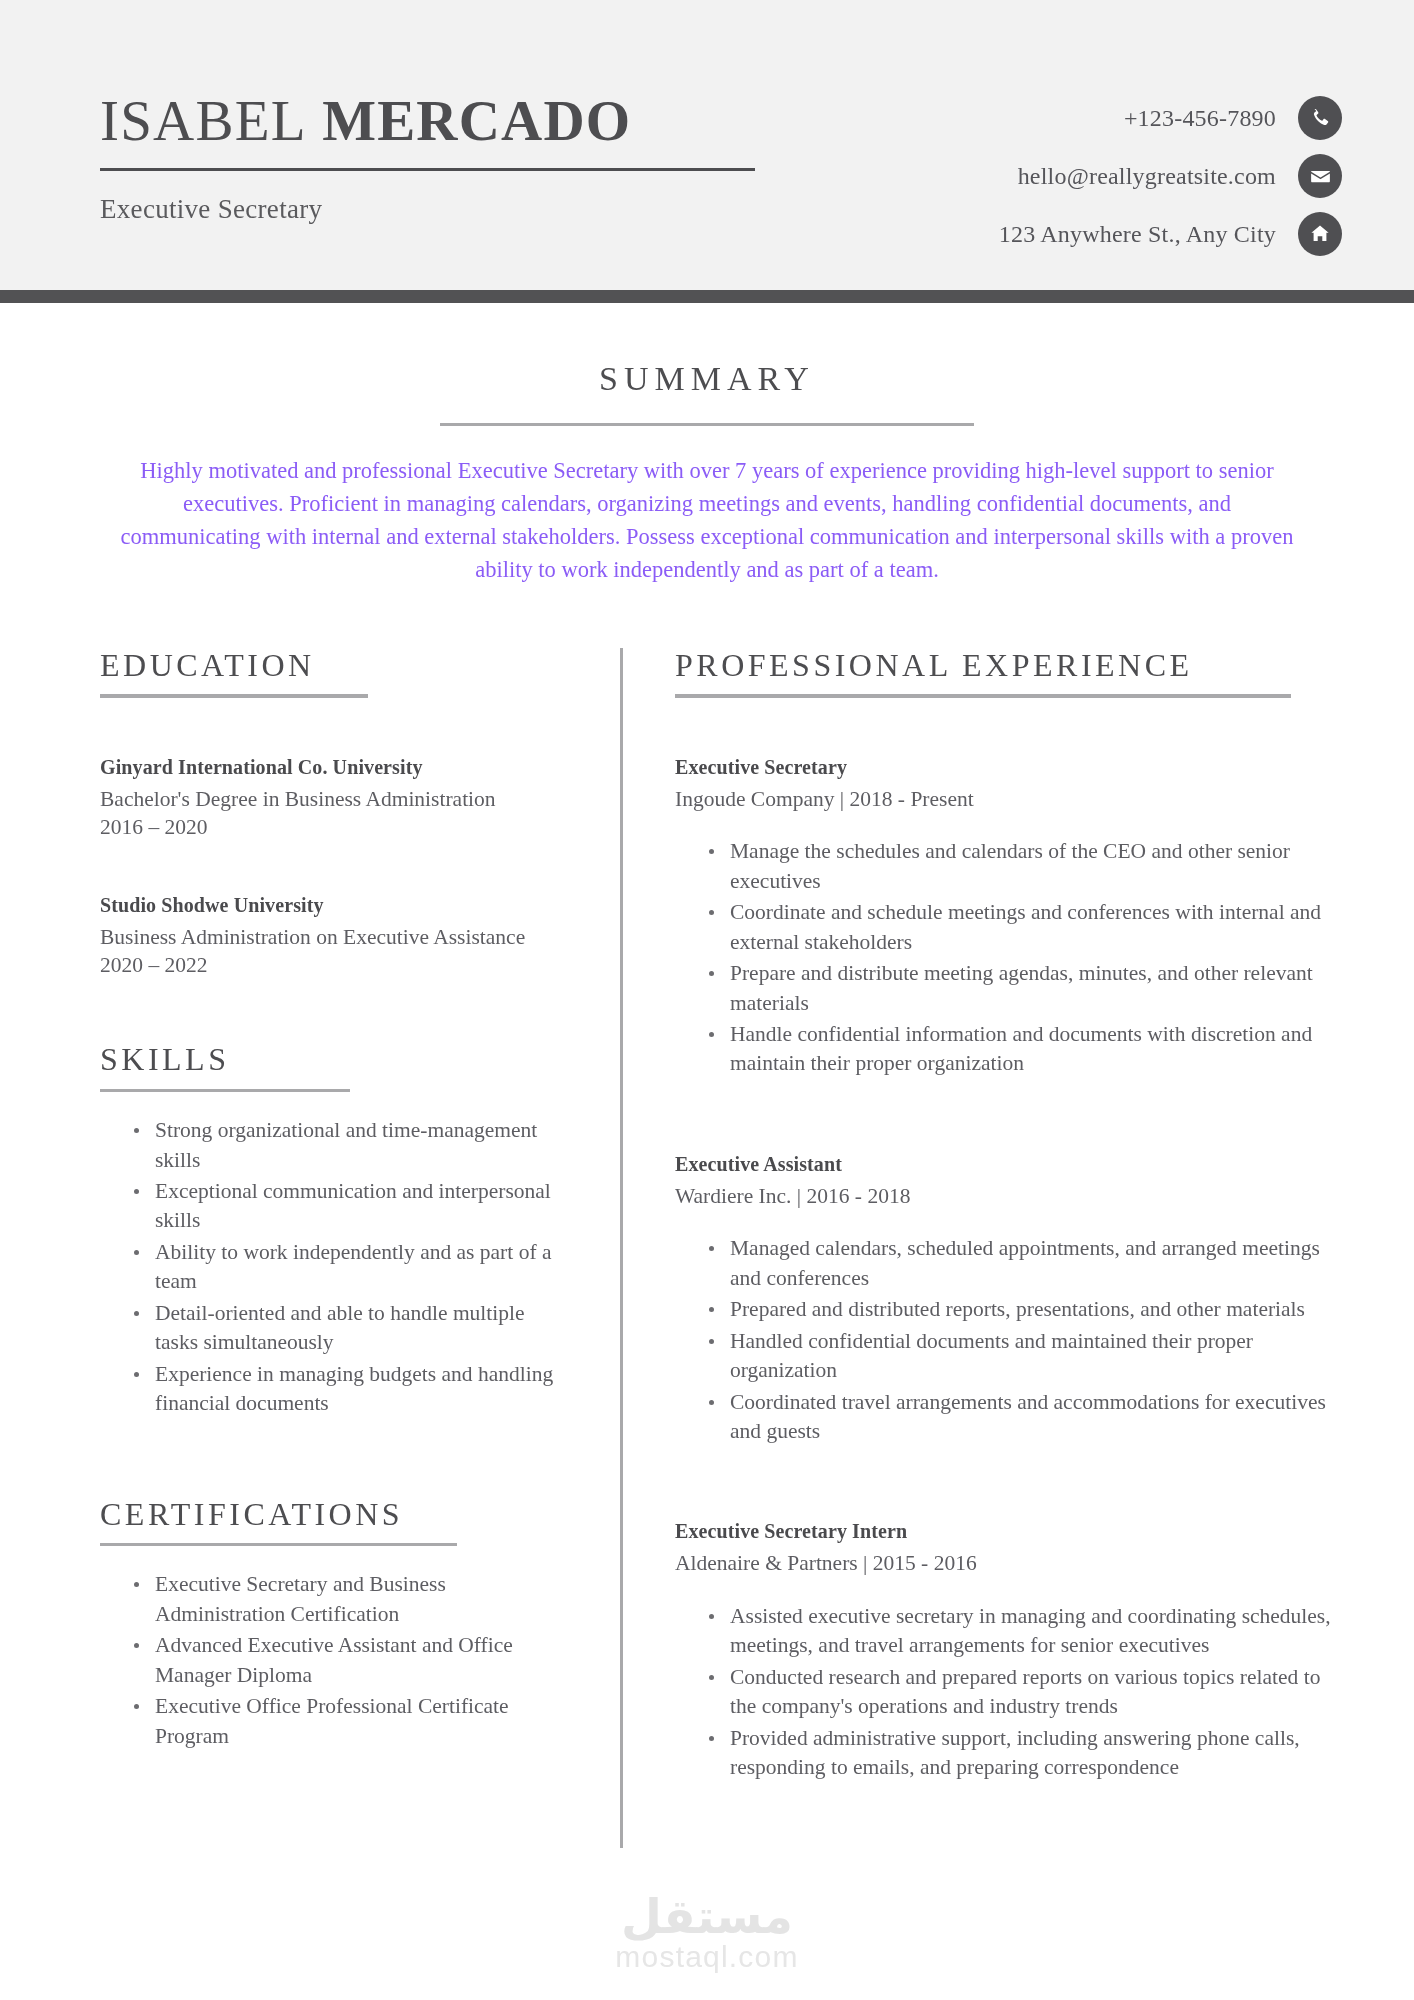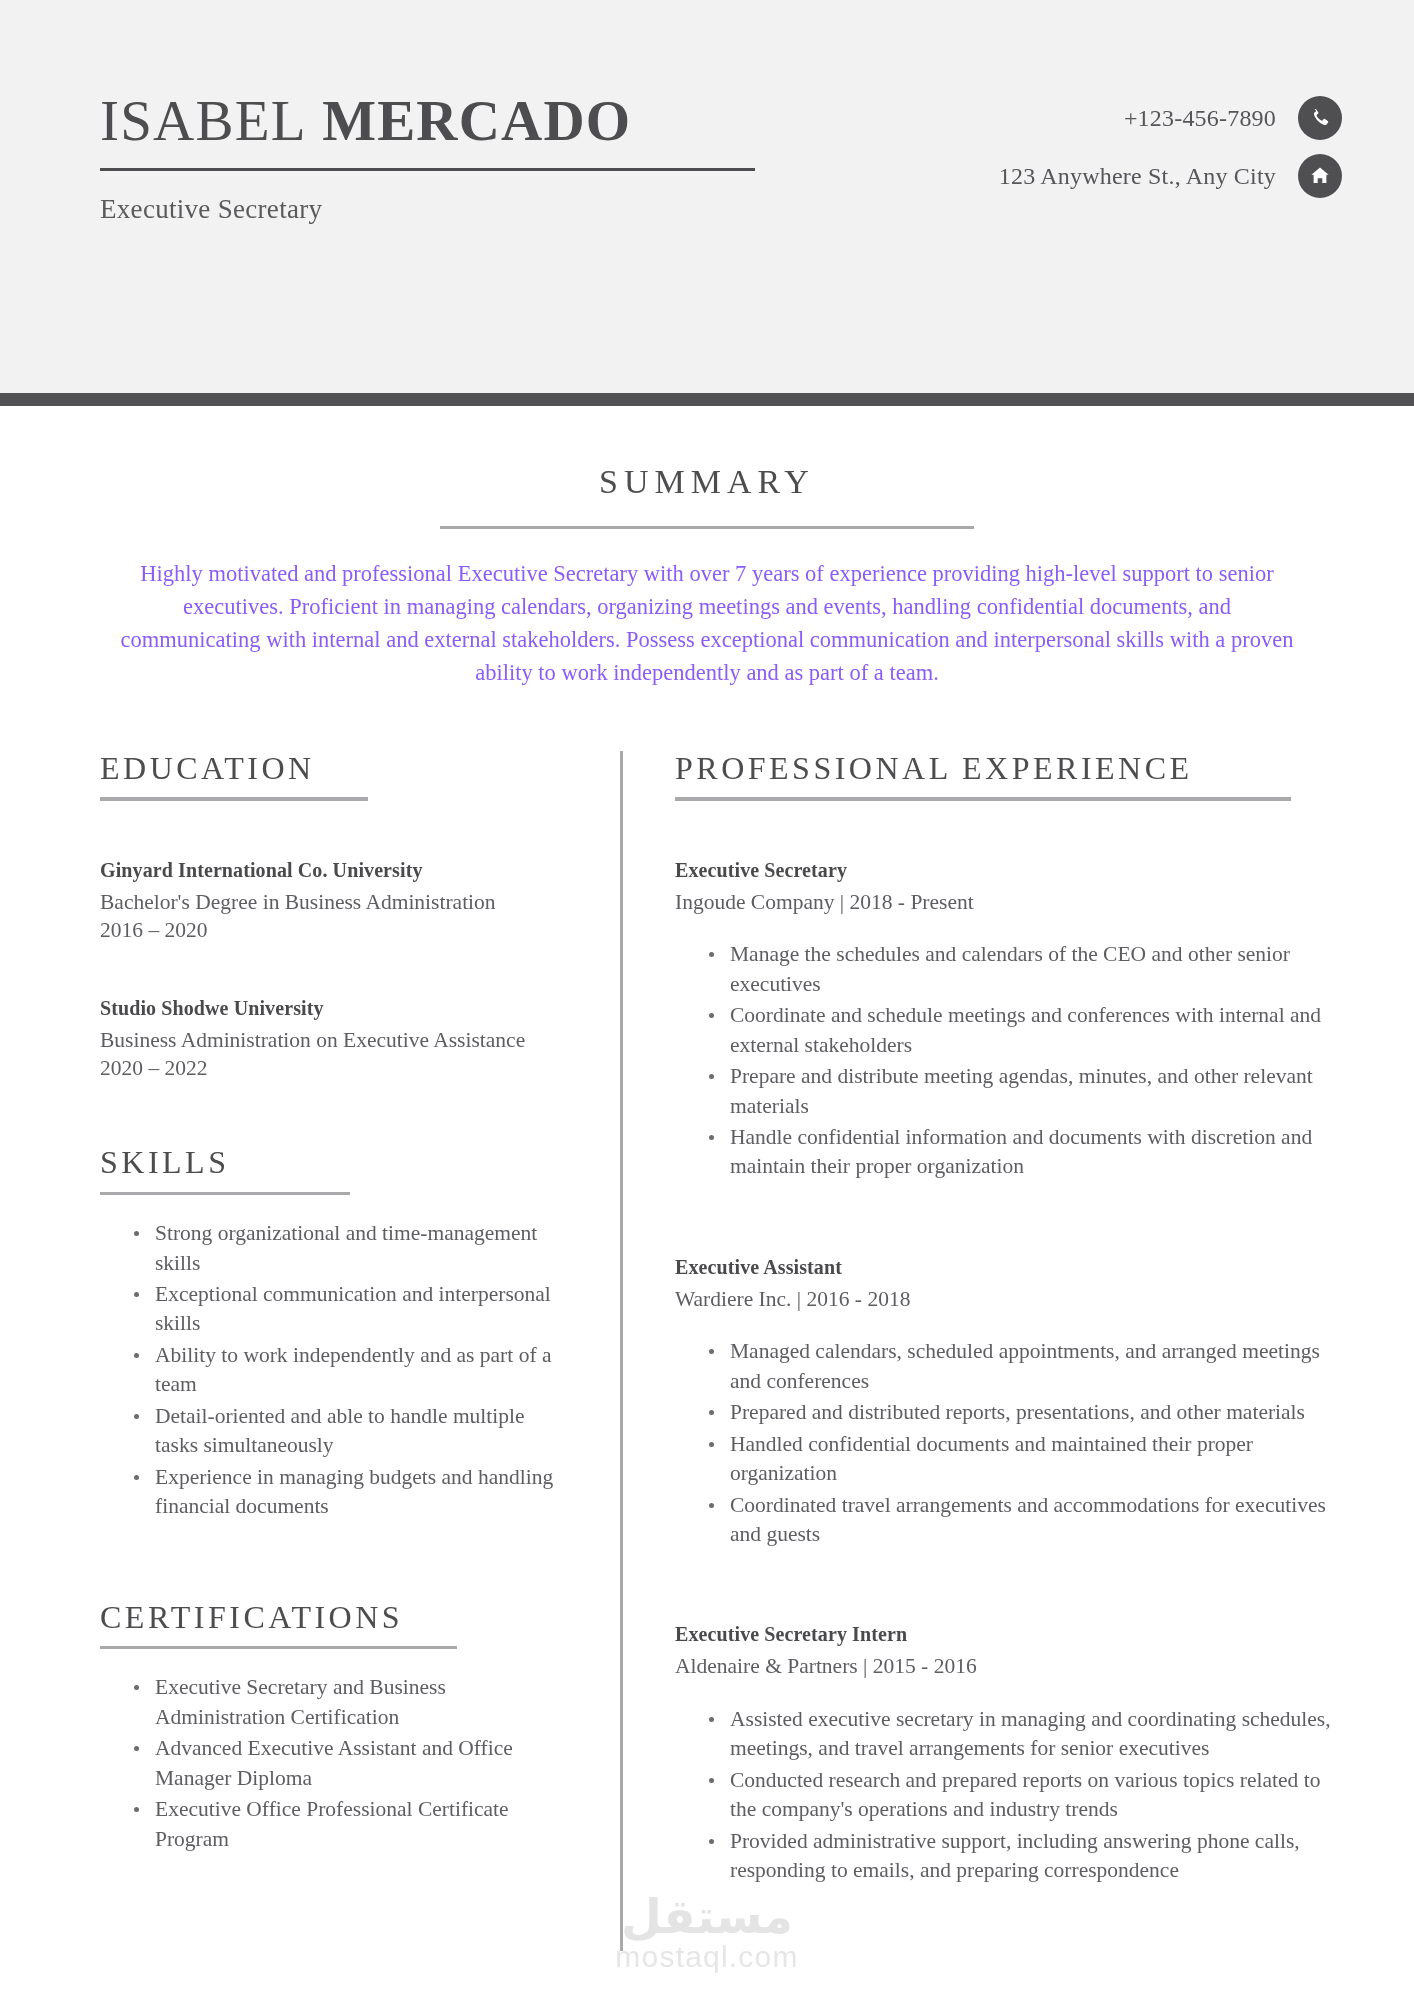--- a/index.html
+++ b/index.html
@@ -12,21 +12,21 @@
     background: #ffffff;
     font-family: "Liberation Serif", "DejaVu Serif", serif;
     color: #555558;
     position: relative;
     overflow: hidden;
   }
 
   
   .header-band {
     background: #f2f2f2;
-    height: 393px;
+    height: 290px;
     box-sizing: border-box;
     padding: 0 72px 0 100px;
     display: flex;
     align-items: flex-start;
     justify-content: space-between;
     position: relative;
   }
   .header-rule {
     height: 13px;
     background: #525254;
@@ -244,20 +244,29 @@
   <div class="contact-block">
     <div class="contact-row">
       <span class="contact-text">+123-456-7890</span>
       <span class="contact-icon">
         <svg width="24" height="24" viewBox="0 0 24 24" aria-hidden="true">
           <path fill="#ffffff" d="M6.6 3.2c.5-.4 1.3-.3 1.7.3l1.9 2.7c.35.5.25 1.2-.23 1.6l-1.15.9c-.3.24-.4.66-.22 1.02.5 1 1.2 1.98 2.06 2.84.86.86 1.84 1.56 2.84 2.06.36.18.78.08 1.02-.22l.9-1.15c.4-.48 1.1-.58 1.6-.23l2.7 1.9c.6.4.7 1.2.3 1.7l-1.3 1.6c-.6.75-1.6 1.08-2.5.78-2.1-.7-4.3-2.1-6.2-4-1.9-1.9-3.3-4.1-4-6.2-.3-.9.03-1.9.78-2.5l1.6-1.3z"></path>
         </svg>
       </span>
     </div>
     <div class="contact-row">
+      <span class="contact-text">hello@reallygreatsite.com</span>
+      <span class="contact-icon">
+        <svg width="25" height="25" viewBox="0 0 24 24" aria-hidden="true">
+          <path fill="#ffffff" d="M3.5 6.6h17c.28 0 .5.22.5.5v.26l-9 5.52-9-5.52V7.1c0-.28.22-.5.5-.5z"></path>
+          <path fill="#ffffff" d="M3 9.1l8.74 5.36c.16.1.36.1.52 0L21 9.1v7.8c0 .28-.22.5-.5.5h-17c-.28 0-.5-.22-.5-.5V9.1z"></path>
+        </svg>
+      </span>
+    </div>
+    <div class="contact-row">
       <span class="contact-text">123 Anywhere St., Any City</span>
       <span class="contact-icon">
         <svg width="24" height="24" viewBox="0 0 24 24" aria-hidden="true">
           <path fill="#ffffff" d="M12 3.6L3.4 10.8h2.2v8.1h4.1v-4.6h4.6v4.6h4.1v-8.1h2.2L12 3.6z"></path>
         </svg>
       </span>
     </div>
   </div>
 </div>
 <div class="header-rule"></div>

